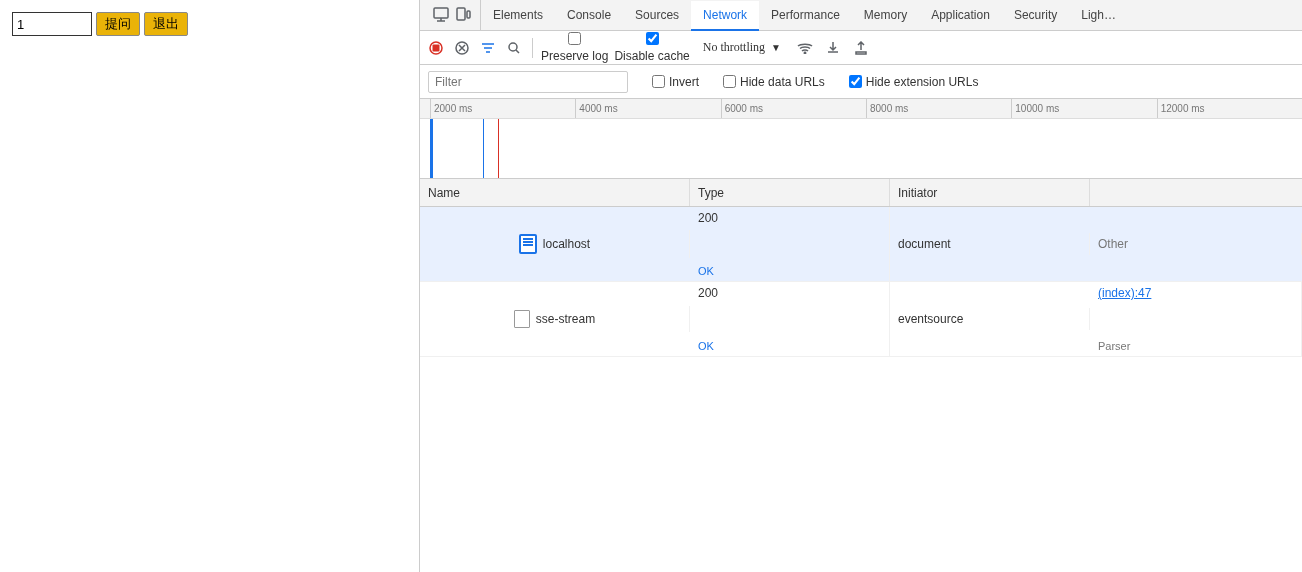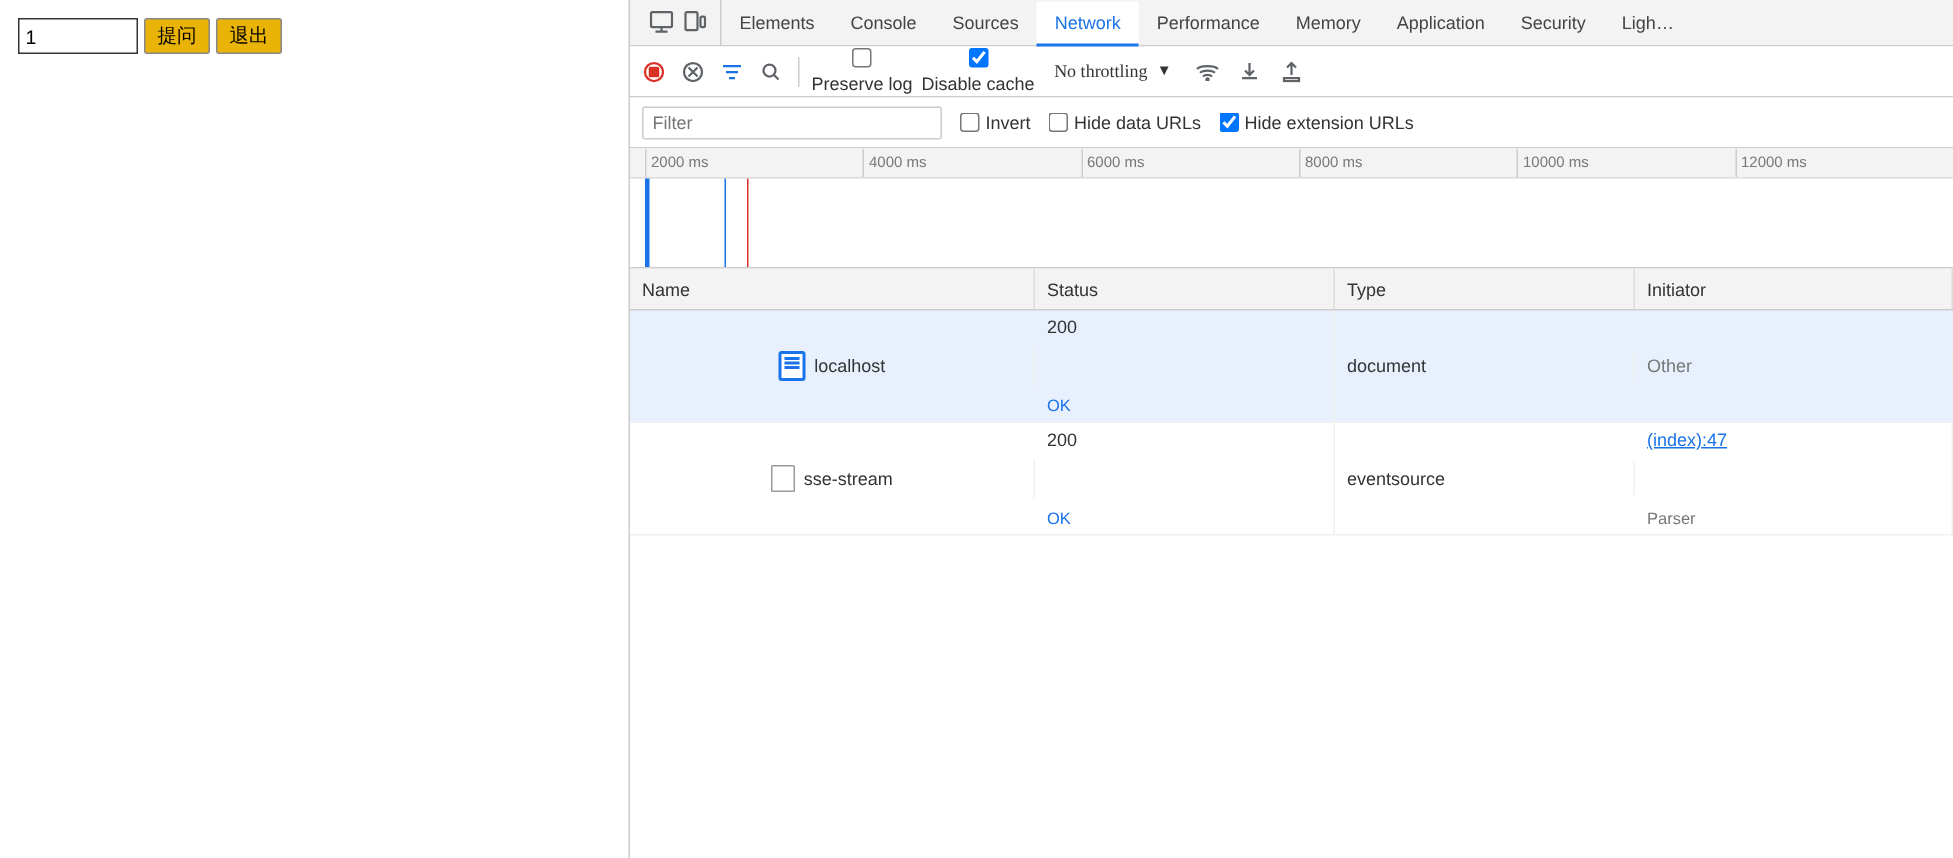--- a/index.html
+++ b/index.html
@@ -167,21 +167,21 @@
     }
 
     
     .filter-bar {
       display: flex;
       align-items: center;
       height: 34px;
       border-bottom: 1px solid #ccc;
       background: #fff;
       padding: 0 8px;
-      gap: 12px;
+      gap: 24px;
       flex-shrink: 0;
     }
     .filter-input {
       width: 200px;
       height: 22px;
       border: 1px solid #ccc;
       border-radius: 2px;
       padding: 2px 6px;
       font-size: 12px;
       color: #333;
@@ -516,21 +516,20 @@
     <div class="timeline-content">
       <div class="timeline-blue-bar"></div>
       <div class="timeline-blue-line"></div>
       <div class="timeline-red-line"></div>
     </div>
   </div>
 
   <div class="network-table">
     <div class="network-table-header">
       <div class="network-col-header">Name</div>
-      <div class="network-col-header">Status</div>
       <div class="network-col-header">Type</div>
       <div class="network-col-header">Initiator</div>
     </div>
 
     <div class="network-row selected">
       <div class="network-cell name-cell">
         <div class="file-icon-doc"></div>
         <span>localhost</span>
       </div>
       <div class="network-cell">

